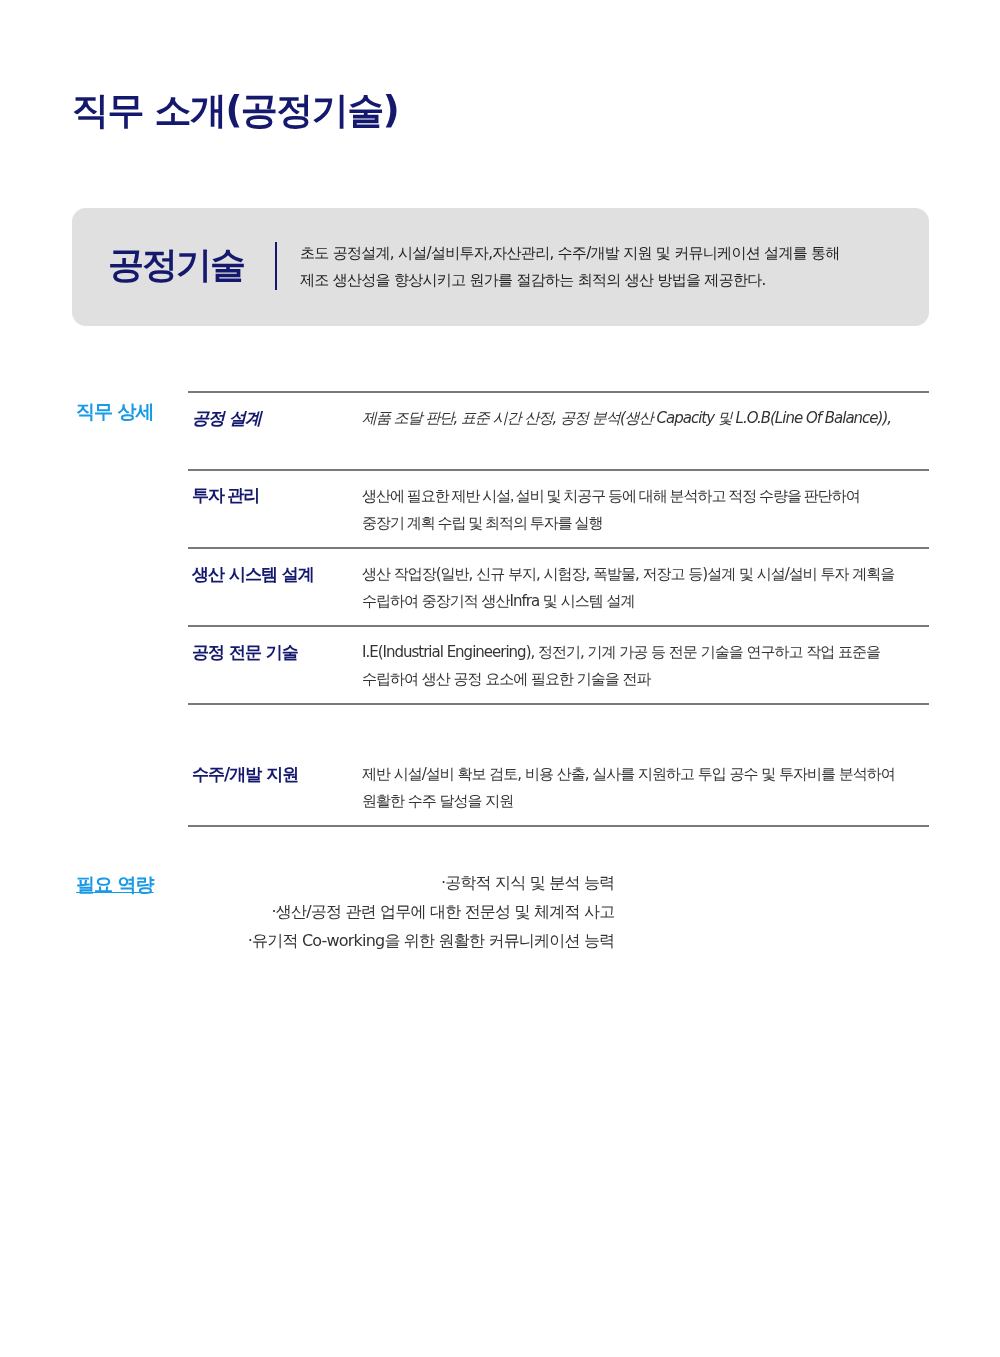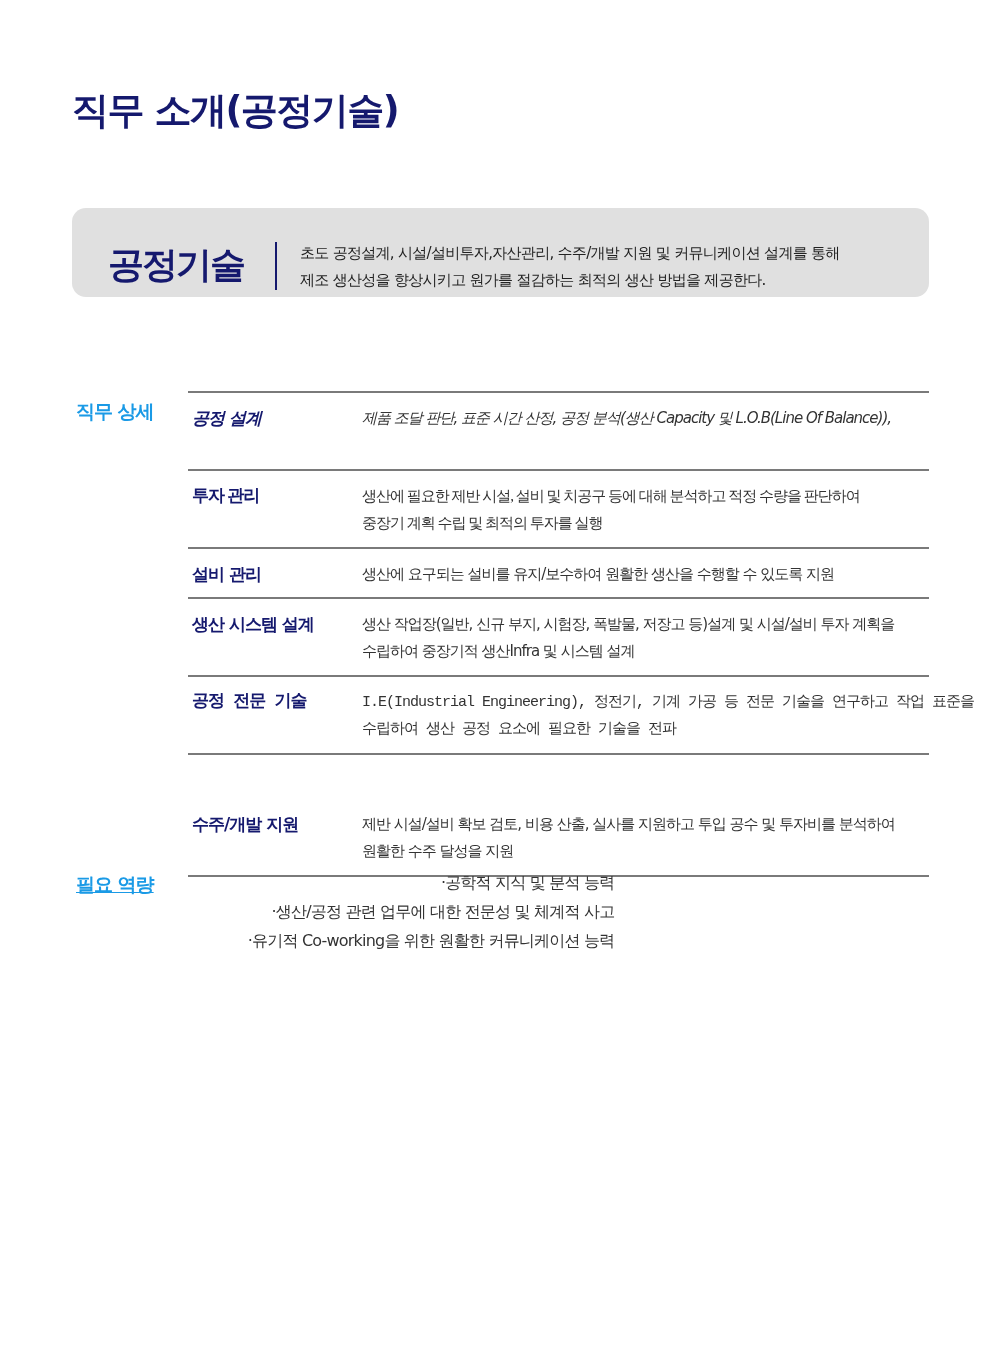--- a/index.html
+++ b/index.html
@@ -7,21 +7,21 @@
       width: 1000px; height: 1357px; position: relative; overflow: hidden;
       font-family: "DejaVu Sans", "Liberation Sans", sans-serif;
       color: #333333;
     }
     .page-title {
       position: absolute; left: 72px; top: 86px;
       font-size: 37px; font-weight: bold; color: #15196e;
       letter-spacing: -1.5px; line-height: 50px; white-space: nowrap;
     }
     .summary-box {
-      position: absolute; left: 72px; top: 208px; width: 857px; height: 89px;
+      position: absolute; left: 72px; top: 208px; width: 857px; height: 118px;
       background: #e0e0e0; border-radius: 14px;
     }
     .summary-title {
       position: absolute; left: 36px; top: 32px;
       font-size: 36px; font-weight: bold; color: #15196e;
       letter-spacing: -2px; line-height: 50px; white-space: nowrap;
     }
     .summary-divider {
       position: absolute; left: 203px; top: 34px; width: 2px; height: 48px;
       background: #15196e;
@@ -88,34 +88,28 @@
       <div>제품 조달 판단, 표준 시간 산정, 공정 분석(생산 Capacity 및 L.O.B(Line Of Balance)),</div>
     </div>
   </div>
   <div class="duty-row" style="height:78px;font-family:Liberation Serif, serif;">
     <div class="duty-name">투자 관리</div>
     <div class="duty-desc">
       <div>생산에 필요한 제반 시설, 설비 및 치공구 등에 대해 분석하고 적정 수량을 판단하여</div>
       <div>중장기 계획 수립 및 최적의 투자를 실행</div>
     </div>
   </div>
-  <div class="duty-row" style="height:50px;">
-    <div class="duty-name">설비 관리</div>
-    <div class="duty-desc">
-      <div>생산에 요구되는 설비를 유지/보수하여 원활한 생산을 수행할 수 있도록 지원</div>
-    </div>
-  </div>
   <div class="duty-row" style="height:78px;">
     <div class="duty-name">생산 시스템 설계</div>
     <div class="duty-desc">
       <div>생산 작업장(일반, 신규 부지, 시험장, 폭발물, 저장고 등)설계 및 시설/설비 투자 계획을</div>
       <div>수립하여 중장기적 생산Infra 및 시스템 설계</div>
     </div>
   </div>
-  <div class="duty-row" style="height:78px;font-family:Liberation Mono, monospace;">
+  <div class="duty-row" style="height:78px;">
     <div class="duty-name">공정 전문 기술</div>
     <div class="duty-desc">
       <div>I.E(Industrial Engineering), 정전기, 기계 가공 등 전문 기술을 연구하고 작업 표준을</div>
       <div>수립하여 생산 공정 요소에 필요한 기술을 전파</div>
     </div>
   </div>
   <div class="duty-row" style="height:78px;margin-top:44px;">
     <div class="duty-name">수주/개발 지원</div>
     <div class="duty-desc">
       <div>제반 시설/설비 확보 검토, 비용 산출, 실사를 지원하고 투입 공수 및 투자비를 분석하여</div>

